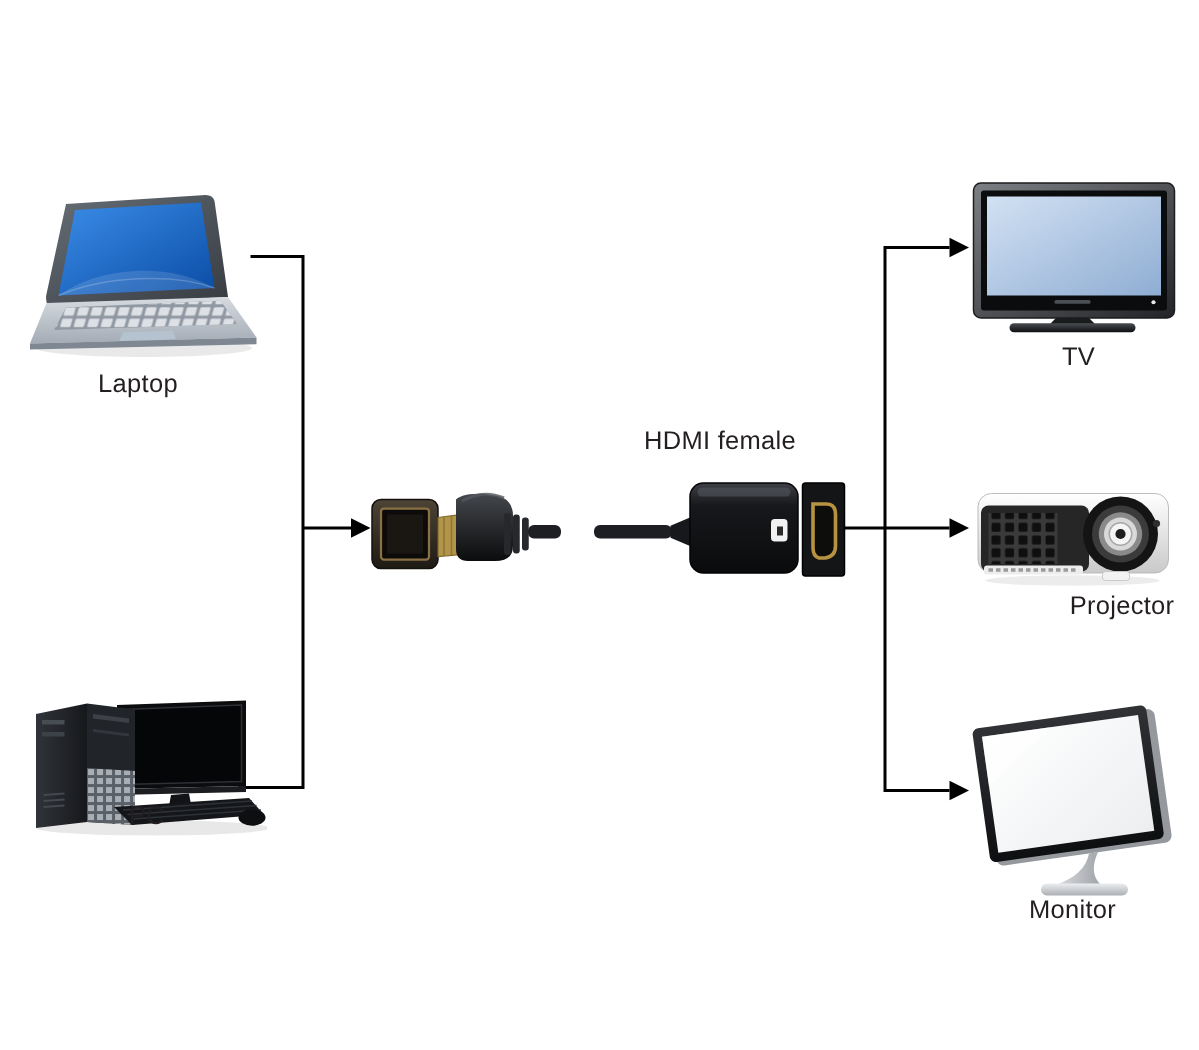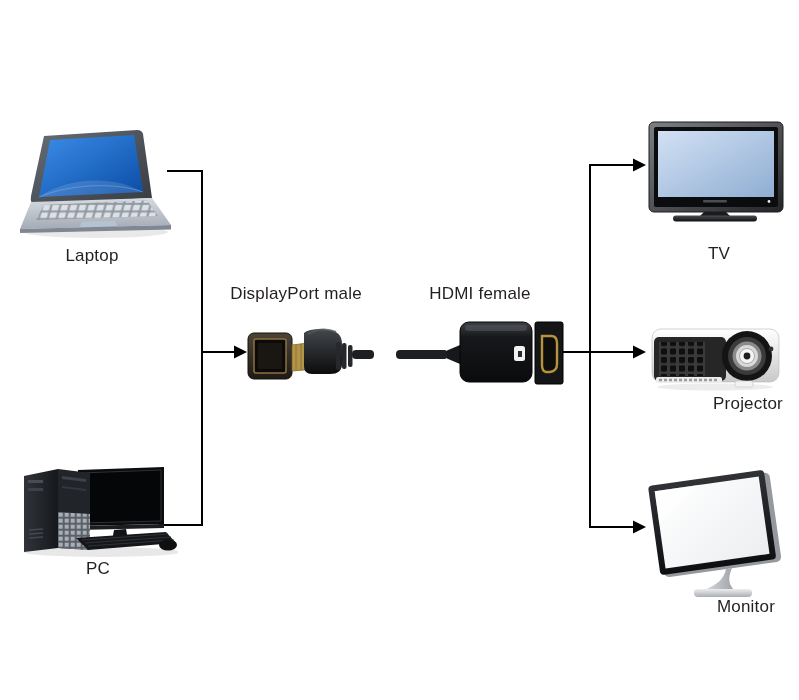--- a/index.html
+++ b/index.html
@@ -96,21 +96,21 @@
       </g>
       <polygon points="60,74 150,68 160,79 72,86" fill="#14161a"></polygon>
       <g stroke="#2e3237" stroke-width="1">
         <line x1="66" y1="76" x2="152" y2="70"></line>
           <line x1="69" y1="79" x2="155" y2="73"></line>
           <line x1="72" y1="82" x2="158" y2="76"></line>
       </g>
       <ellipse cx="152" cy="81" rx="9" ry="5.5" fill="#0e0f11"></ellipse>
     </svg>
   </div>
-  <div class="label" style="left:98px;top:559px">PC</div>
+  <div class="label" style="left:98px;top:534px">PC</div>
 
   <div class="art" style="left:238px;top:316px">
     <svg width="330" height="74" viewBox="0 0 330 74">
       <defs>
         <linearGradient id="dpEndG" x1="0" y1="0" x2="0" y2="1">
           <stop offset="0" stop-color="#4d4436"></stop>
             <stop offset="1" stop-color="#1e1a14"></stop>
         </linearGradient>
         <linearGradient id="plugG" x1="0" y1="0" x2="0" y2="1">
           <stop offset="0" stop-color="#44474c"></stop>
@@ -149,21 +149,20 @@
 
       <rect x="222" y="6" width="72" height="60" rx="9" fill="url(#boxG)" stroke="#050506"></rect>
       <rect x="227" y="9" width="62" height="6" rx="3" fill="#5a5e65" opacity="0.5"></rect>
       <rect x="276" y="30" width="11" height="15" rx="2.5" fill="#f2f2f2"></rect>
       <rect x="280" y="35" width="4" height="6" fill="#2a2a2a"></rect>
 
       <rect x="297" y="6" width="28" height="62" rx="2" fill="#141517" stroke="#000000"></rect>
       <path d="M304,20 h9 q6,0 6,7 v21 q0,7 -7,8 h-4 q-4,-1 -4,-7 z" fill="#0d0d0b" stroke="#b8933f" stroke-width="2.4"></path>
     </svg>
   </div>
-  <div class="label" style="left:296px;top:284px">DisplayPort male</div>
   <div class="label" style="left:480px;top:284px">HDMI female</div>
 
   <div class="art" style="left:647px;top:120px">
     <svg width="140" height="102" viewBox="0 0 140 102">
       <defs>
         <linearGradient id="tvF" x1="0" y1="0" x2="1" y2="1">
           <stop offset="0" stop-color="#7c7f84"></stop>
             <stop offset="1" stop-color="#232427"></stop>
         </linearGradient>
         <linearGradient id="tvS" x1="0" y1="0" x2="1" y2="1">
@@ -177,21 +176,21 @@
       </defs>
       <rect x="2" y="2" width="134" height="90" rx="5" fill="url(#tvF)" stroke="#1c1d1f"></rect>
       <rect x="7" y="7" width="124" height="80" rx="2" fill="#0b0c0d"></rect>
       <rect x="11" y="11" width="116" height="66" fill="url(#tvS)"></rect>
       <rect x="56" y="80" width="24" height="2.5" rx="1" fill="#4a4f56"></rect>
       <circle cx="122" cy="81.5" r="1.4" fill="#e8e8e8"></circle>
       <polygon points="57,92 79,92 83,96 53,96" fill="#1a1b1d"></polygon>
       <rect x="26" y="95.5" width="84" height="6" rx="3" fill="url(#tvB)"></rect>
     </svg>
   </div>
-  <div class="label" style="left:719px;top:244px">TV</div>
+  <div class="label" style="left:719px;top:228px">TV</div>
 
   <div class="art" style="left:651px;top:322px">
     <svg width="130" height="70" viewBox="0 0 130 70">
       <defs>
         <linearGradient id="prB" x1="0" y1="0" x2="0" y2="1">
           <stop offset="0" stop-color="#ffffff"></stop>
             <stop offset="1" stop-color="#c9c9c9"></stop>
         </linearGradient>
         <pattern id="vnt" width="9" height="8.5" patternUnits="userSpaceOnUse">
           <rect width="9" height="8.5" fill="#3a3a3a"></rect>
@@ -239,15 +238,15 @@
       <g transform="rotate(-8 70 58)">
         <rect x="12" y="13" width="118" height="90" rx="5" fill="#95989d"></rect>
         <rect x="8" y="10" width="117" height="90" rx="4" fill="url(#mBez)"></rect>
         <rect x="14" y="16" width="105" height="78" fill="url(#mScr)"></rect>
         <polygon points="14,94 14,50 60,16 14,16" fill="#ffffff" opacity="0.55"></polygon>
       </g>
       <path d="M80,102 C78,112 71,118 58,123 L88,123 C81,116 83,108 86,101 Z" fill="url(#mNeck)"></path>
       <rect x="48" y="122" width="58" height="8" rx="4" fill="url(#mBase)"></rect>
     </svg>
   </div>
-  <div class="label" style="left:746px;top:597px">Monitor</div>
+  <div class="label" style="left:715px;top:597px">Monitor</div>
 
 </div>
 
 </body></html>

